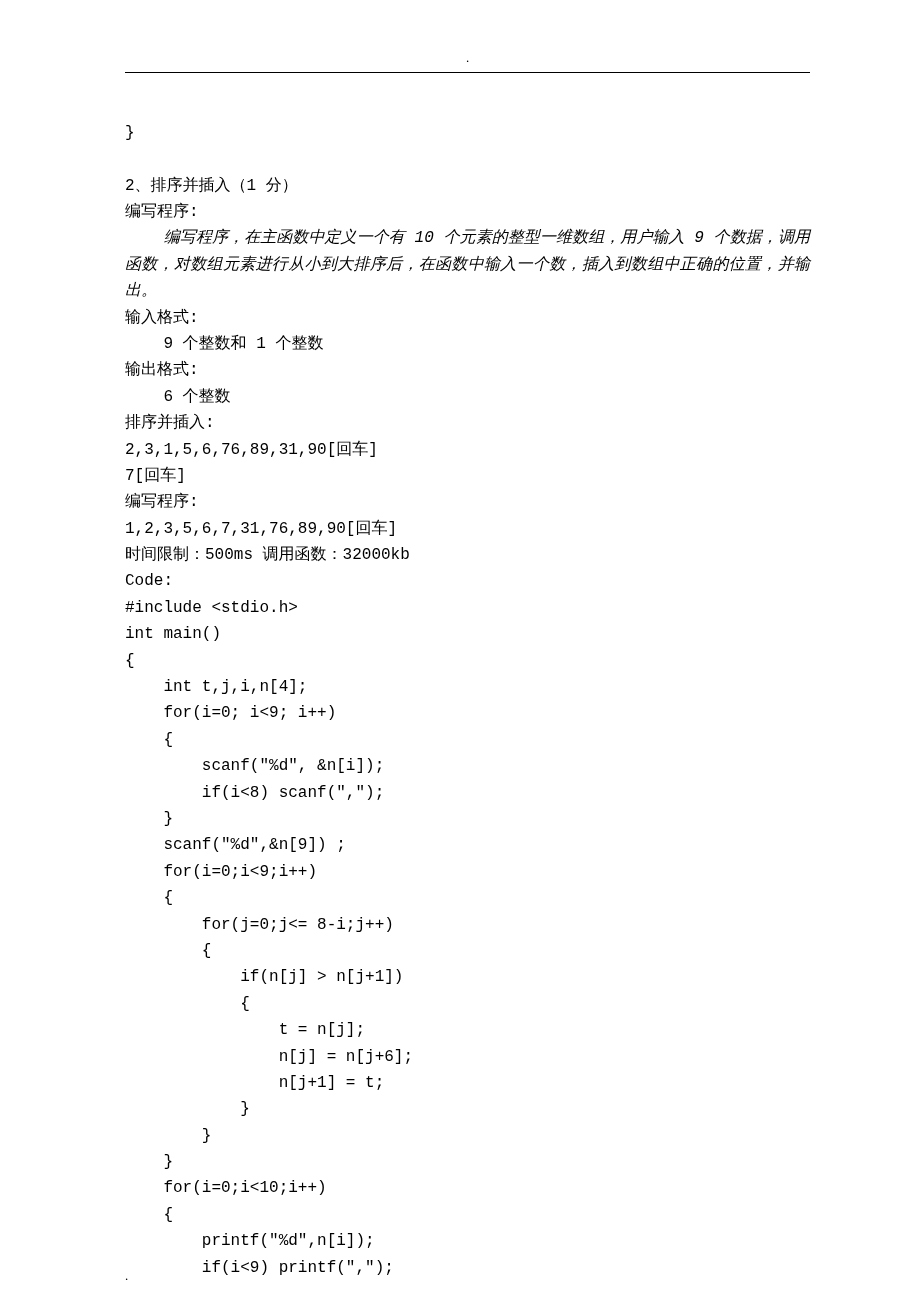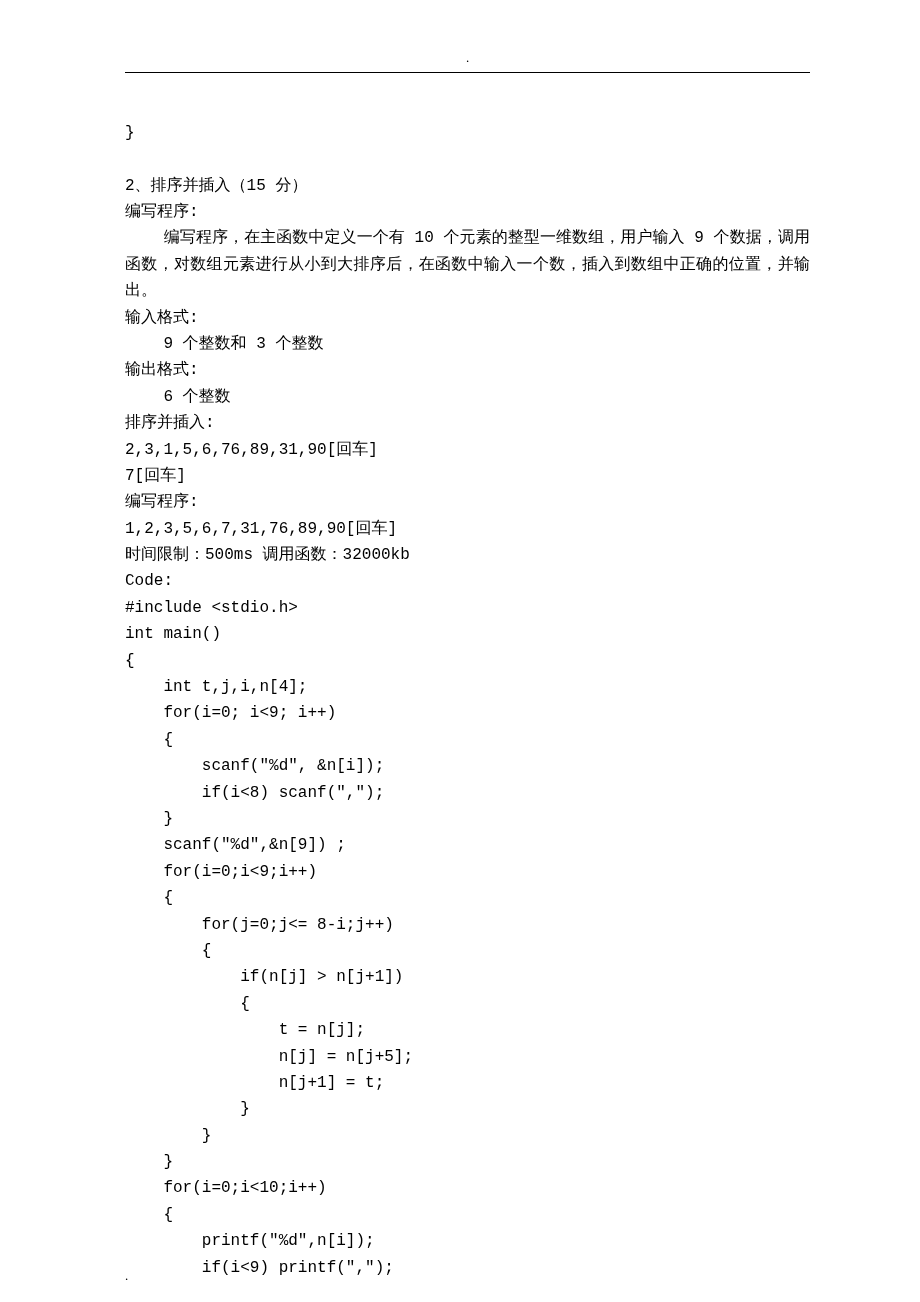--- a/index.html
+++ b/index.html
@@ -48,25 +48,25 @@
 <body>
 
 <div class="page">
 
   <div class="dot-centered">.</div>
   <hr class="hr-top">
 
   <div class="content">
 <span>}</span>
 
-<span>2、排序并插入（15 分）</span>
+<span>2、排序并插入（1 分）</span>
 <span>编写程序:</span>
-<span style="white-space: pre-wrap; display: inline-block; width: 100%; text-align: justify;">    编写程序，在主函数中定义一个有 10 个元素的整型一维数组，用户输入 9 个数据，调用函数，对数组元素进行从小到大排序后，在函数中输入一个数，插入到数组中正确的位置，并输出。</span>
+<span style="white-space: pre-wrap; display: inline-block; width: 100%; text-align: justify; font-style: italic;">    编写程序，在主函数中定义一个有 10 个元素的整型一维数组，用户输入 9 个数据，调用函数，对数组元素进行从小到大排序后，在函数中输入一个数，插入到数组中正确的位置，并输出。</span>
 <span>输入格式:</span>
-<span>    9 个整数和 3 个整数</span>
+<span>    9 个整数和 1 个整数</span>
 <span>输出格式:</span>
 <span>    6 个整数</span>
 <span>排序并插入:</span>
 <span>2,3,1,5,6,76,89,31,90[回车]</span>
 <span>7[回车]</span>
 <span>编写程序:</span>
 <span>1,2,3,5,6,7,31,76,89,90[回车]</span>
 <span>时间限制：500ms 调用函数：32000kb</span>
 <span>Code:</span>
 <span>#include &lt;stdio.h&gt;</span>
@@ -79,21 +79,21 @@
 <span>        if(i&lt;8) scanf(",");</span>
 <span>    }</span>
 <span>    scanf("%d",&amp;n[9]) ;</span>
 <span>    for(i=0;i&lt;9;i++)</span>
 <span>    {</span>
 <span>        for(j=0;j&lt;= 8-i;j++)</span>
 <span>        {</span>
 <span>            if(n[j] &gt; n[j+1])</span>
 <span>            {</span>
 <span>                t = n[j];</span>
-<span>                n[j] = n[j+5];</span>
+<span>                n[j] = n[j+6];</span>
 <span>                n[j+1] = t;</span>
 <span>            }</span>
 <span>        }</span>
 <span>    }</span>
 <span>    for(i=0;i&lt;10;i++)</span>
 <span>    {</span>
 <span>        printf("%d",n[i]);</span>
 <span>        if(i&lt;9) printf(",");</span></div>
 
   <div class="footer-dot">.</div>

